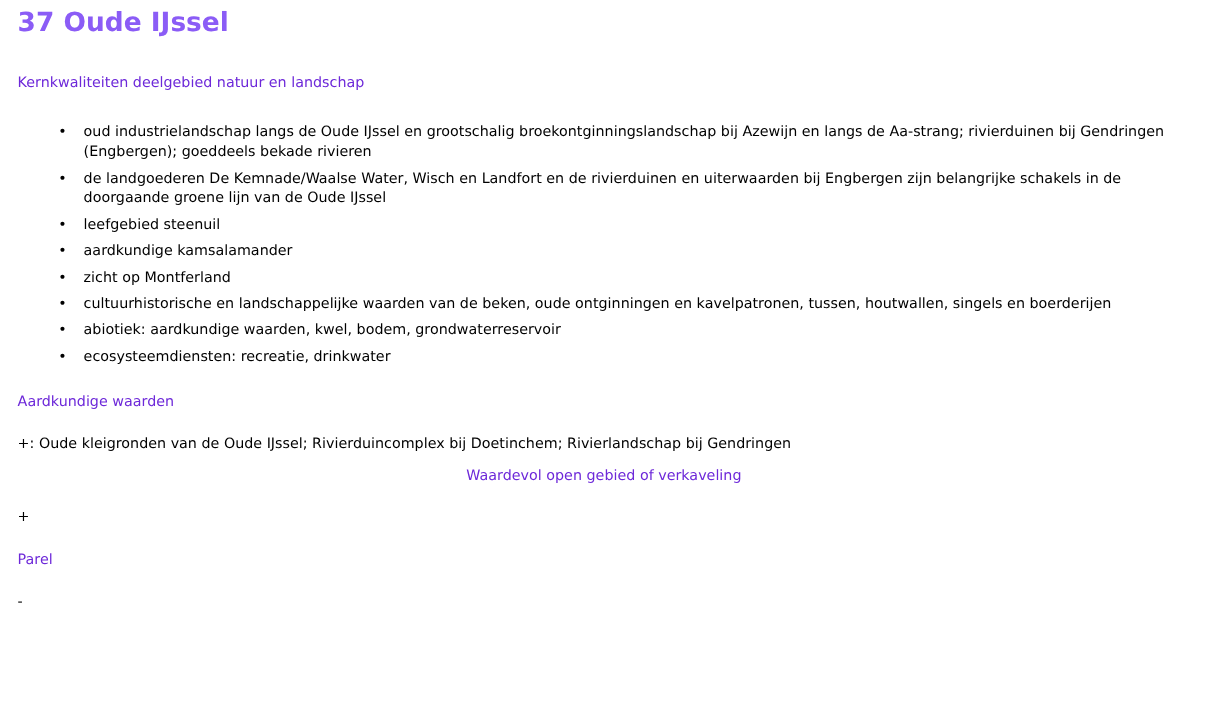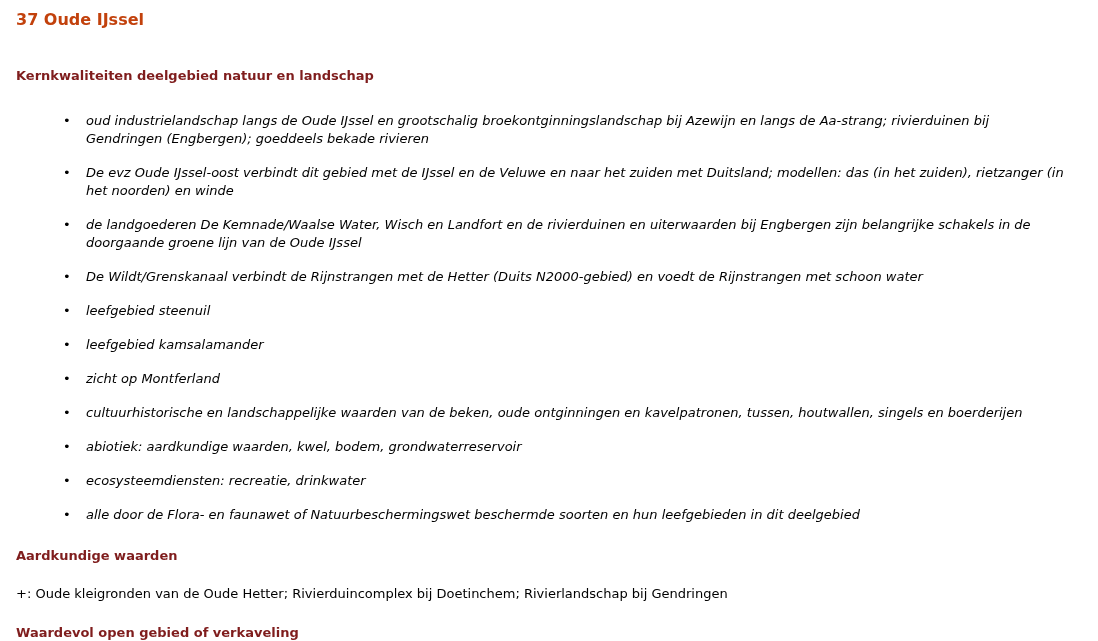--- a/index.html
+++ b/index.html
@@ -14,88 +14,84 @@
     font-family: "DejaVu Sans", sans-serif;
     font-size: 13px;
     color: #000000;
   }
   .page {
     padding: 4px 16px 0 16px;
     box-sizing: border-box;
     width: 1098px;
   }
   .doc-title {
-    font-size: 16px;
+    font-size: 24px;
     font-weight: bold;
-    color: #c2410c;
+    color: #8b5cf6;
     margin: 6px 0 0 0;
     line-height: 20px;
   }
   .section-heading {
     font-size: 13px;
-    font-weight: bold;
-    color: #7f1d1d;
+    font-weight: normal;
+    color: #6d28d9;
     margin: 0;
     line-height: 15px;
   }
   .heading-kern { margin-top: 38px; }
   .bullet-list {
     margin: 29px 0 0 0;
     padding: 0 0 0 54px;
     list-style: none;
   }
   .bullet-list li {
     position: relative;
     line-height: 18px;
-    margin: 16px;
+    margin: 6px;
     padding: 0;
-    font-style: italic;
   }
   .bullet-list li::before {
     content: "\2022";
     position: absolute;
     left: -23px;
     top: 0;
     font-size: 13px;
     line-height: 18px;
   }
   .heading-aard { margin-top: 24px; }
   .body-line {
     margin: 23px 0 0 0;
     line-height: 16px;
   }
-  .heading-waardevol { margin-top: 23px; }
+  .heading-waardevol { margin-top: 13px; text-align: center; }
   .heading-parel { margin-top: 23px; }
 </style>
 </head>
 <body>
 
 <div class="page">
 
   <h1 class="doc-title">37 Oude IJssel</h1>
 
   <h2 class="section-heading heading-kern">Kernkwaliteiten deelgebied natuur en landschap</h2>
 
   <ul class="bullet-list">
     <li>oud industrielandschap langs de Oude IJssel en grootschalig broekontginningslandschap bij Azewijn en langs de Aa-strang; rivierduinen bij Gendringen (Engbergen); goeddeels bekade rivieren</li>
-    <li>De evz Oude IJssel-oost verbindt dit gebied met de IJssel en de Veluwe en naar het zuiden met Duitsland; modellen: das (in het zuiden), rietzanger (in het noorden) en winde</li>
     <li>de landgoederen De Kemnade/Waalse Water, Wisch en Landfort en de rivierduinen en uiterwaarden bij Engbergen zijn belangrijke schakels in de doorgaande groene lijn van de Oude IJssel</li>
-    <li>De Wildt/Grenskanaal verbindt de Rijnstrangen met de Hetter (Duits N2000-gebied) en voedt de Rijnstrangen met schoon water</li>
     <li>leefgebied steenuil</li>
-    <li>leefgebied kamsalamander</li>
+    <li>aardkundige kamsalamander</li>
     <li>zicht op Montferland</li>
     <li>cultuurhistorische en landschappelijke waarden van de beken, oude ontginningen en kavelpatronen, tussen, houtwallen, singels en boerderijen</li>
     <li>abiotiek: aardkundige waarden, kwel, bodem, grondwaterreservoir</li>
     <li>ecosysteemdiensten: recreatie, drinkwater</li>
-    <li>alle door de Flora- en faunawet of Natuurbeschermingswet beschermde soorten en hun leefgebieden in dit deelgebied</li>
   </ul>
 
   <h2 class="section-heading heading-aard">Aardkundige waarden</h2>
 
-  <p class="body-line">+: Oude kleigronden van de Oude Hetter; Rivierduincomplex bij Doetinchem; Rivierlandschap bij Gendringen</p>
+  <p class="body-line">+: Oude kleigronden van de Oude IJssel; Rivierduincomplex bij Doetinchem; Rivierlandschap bij Gendringen</p>
 
   <h2 class="section-heading heading-waardevol">Waardevol open gebied of verkaveling</h2>
 
   <p class="body-line">+</p>
 
   <h2 class="section-heading heading-parel">Parel</h2>
 
   <p class="body-line">-</p>
 
 </div>

